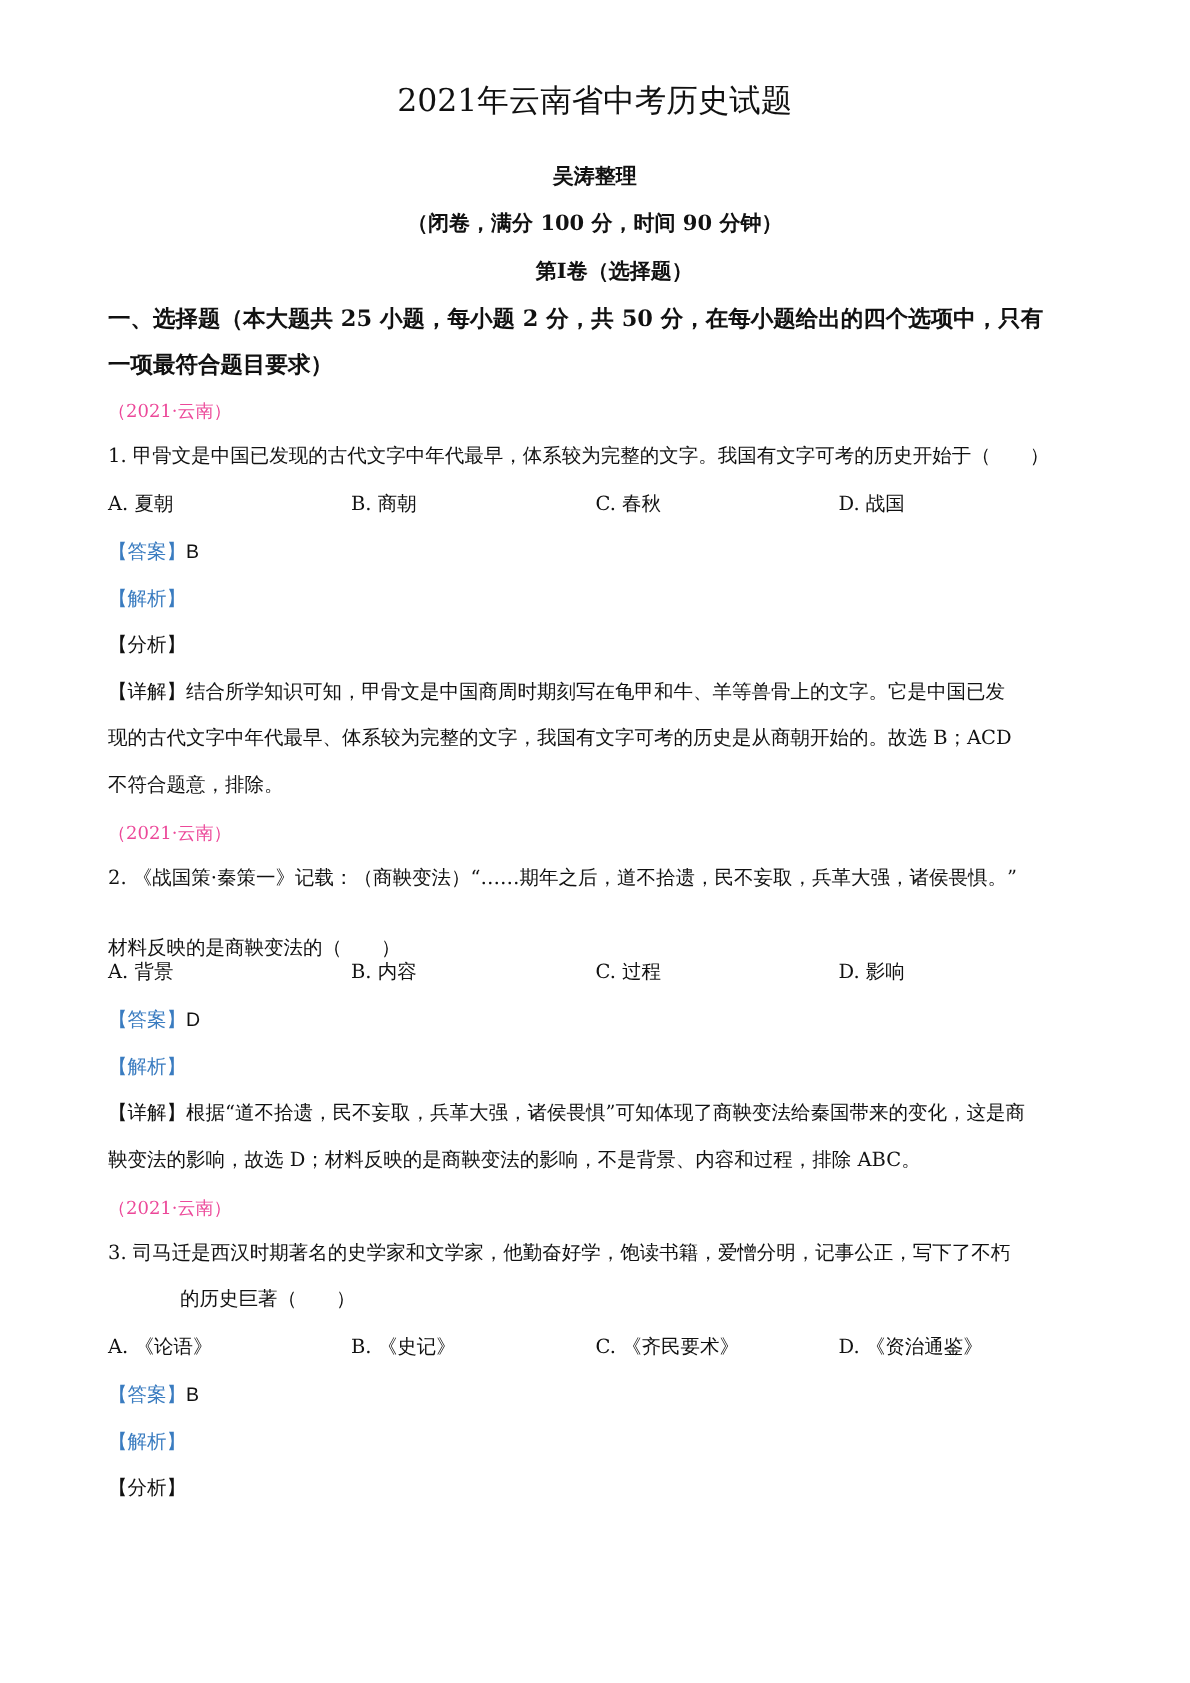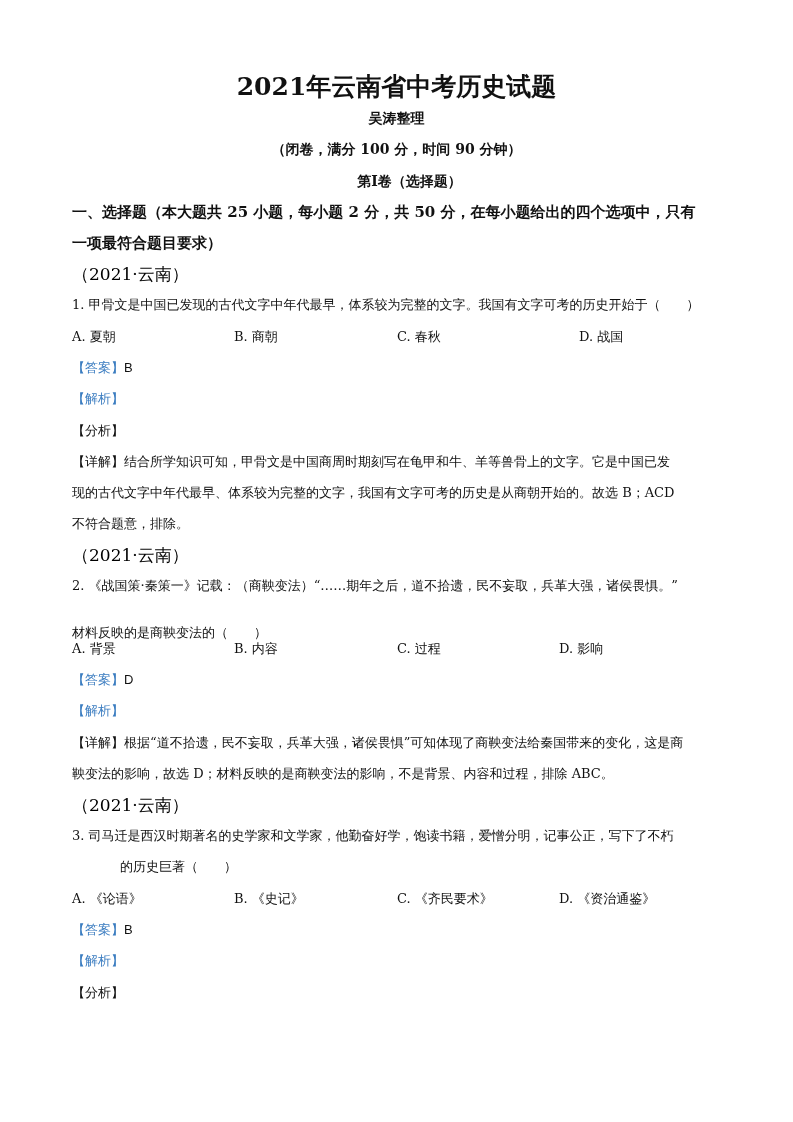--- a/index.html
+++ b/index.html
@@ -3,26 +3,26 @@
   <meta charset="utf-8">
   <style>
     html, body { margin: 0; padding: 0; background: #ffffff; }
     body {
       width: 793px; height: 1122px; position: relative; overflow: hidden;
       font-family: "DejaVu Serif", "Liberation Serif", serif;
       color: #111;
     }
     .line { position: absolute; left: 72px; white-space: nowrap; font-size: 13px; line-height: 16px; }
     .center { left: 0; width: 793px; text-align: center; }
-    .title { font-size: 25px; font-weight: bold; line-height: 22px; top: 76px; }
+    .title { font-size: 21px; font-weight: normal; line-height: 22px; top: 56px; }
     .author { font-size: 14px; font-weight: bold; top: 110px; }
     .info { font-size: 14px; font-weight: bold; top: 141px; }
     .vol { font-size: 14px; font-weight: bold; top: 173px; padding-left: 13px; }
     .section { font-size: 15px; font-weight: bold; line-height: 18px; }
-    .src { font-size: 17px; color: #000000; }
+    .src { font-size: 12px; color: #ec4899; }
     .q { font-size: 13px; }
     .opt { position: absolute; font-size: 13px; white-space: nowrap; line-height: 16px; }
     .lab-blue { color: #3a7cc0; font-family: Liberation Serif, serif; }
     .lab-black { color: #111; }
     .ans-val { font-family: "Liberation Sans", sans-serif; }
   </style>
 </head>
 <body>
 
 <div class="line center title">2021年云南省中考历史试题</div>
@@ -31,21 +31,21 @@
 <div class="line center vol">第Ⅰ卷（选择题）</div>
 
 <div class="line section" style="top:203px;">一、选择题（本大题共 25 小题，每小题 2 分，共 50 分，在每小题给出的四个选项中，只有</div>
 <div class="line section" style="top:234px;">一项最符合题目要求）</div>
 
 <div class="line src" style="top:266px;">（2021·云南）</div>
 <div class="line q" style="top:297px;">1. 甲骨文是中国已发现的古代文字中年代最早，体系较为完整的文字。我国有文字可考的历史开始于（　　）</div>
 <div class="opt" style="top:329px; left:72px;">A. 夏朝</div>
 <div class="opt" style="top:329px; left:234px;">B. 商朝</div>
 <div class="opt" style="top:329px; left:397px;">C. 春秋</div>
-<div class="opt" style="top:329px; left:559px;margin-left:20px;">D. 战国</div>
+<div class="opt" style="top:329px; left:559px;">D. 战国</div>
 <div class="line" style="top:360px;">
   <span class="lab-blue">【答案】</span><span class="ans-val">B</span>
 </div>
 <div class="line lab-blue" style="top:391px;">【解析】</div>
 <div class="line lab-black" style="top:423px;">【分析】</div>
 <div class="line" style="top:454px;">
   <span>【详解】</span><span>结合所学知识可知，甲骨文是中国商周时期刻写在龟甲和牛、羊等兽骨上的文字。它是中国已发</span>
 </div>
 <div class="line" style="top:485px;">现的古代文字中年代最早、体系较为完整的文字，我国有文字可考的历史是从商朝开始的。故选 B；ACD</div>
 <div class="line" style="top:516px;text-align:center;">不符合题意，排除。</div>

